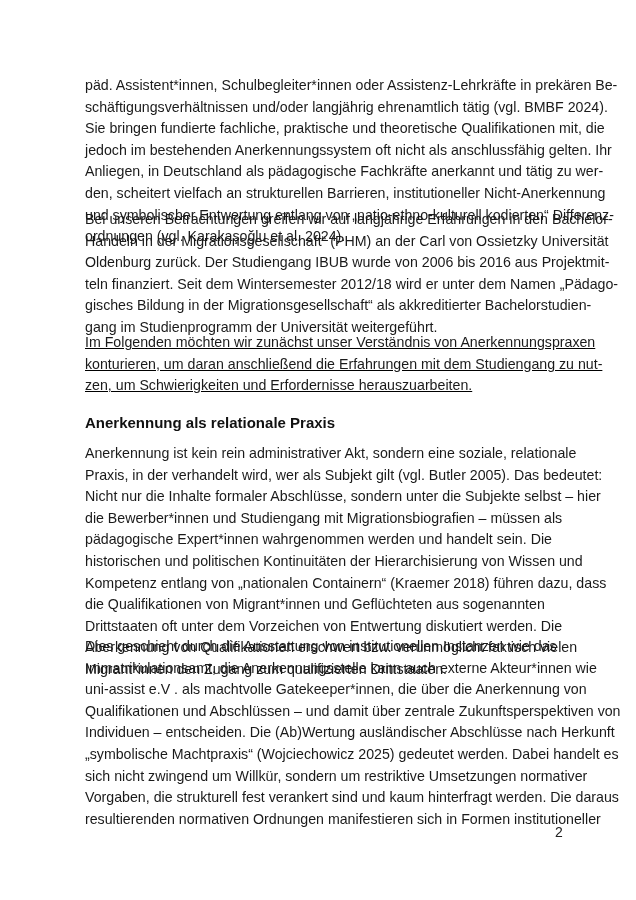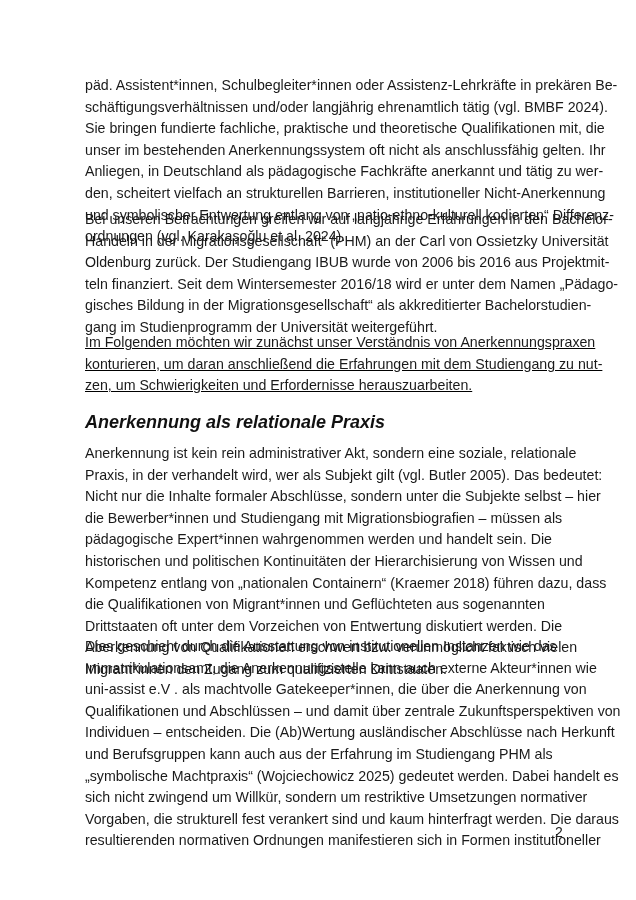--- a/index.html
+++ b/index.html
@@ -11,50 +11,50 @@
     height: 21.6px;
     line-height: 21.6px;
     font-family: "Liberation Sans", sans-serif;
     font-size: 14.2px;
     color: #1a1a1a;
     white-space: nowrap;
   }
   .heading {
     position: absolute; left: 85px; top: 412px;
     font-family: "Liberation Sans", sans-serif;
-    font-size: 18px; font-weight: bold; color: #111;
-    line-height: 21.6px; white-space: nowrap; font-style: italic;
+    font-size: 15px; font-weight: bold; color: #111;
+    line-height: 21.6px; white-space: nowrap;
   }
   .page-number {
     position: absolute; left: 555px; top: 824px;
     font-family: "Liberation Sans", sans-serif;
     font-size: 14px; color: #222;
   }
 </style>
 </head>
 <body>
 
 <div class="page">
 
   <div class="para" style="top:75px;">
     <span class="line">päd. Assistent*innen, Schulbegleiter*innen oder Assistenz-Lehrkräfte in prekären Be-</span>
     <span class="line">schäftigungsverhältnissen und/oder langjährig ehrenamtlich tätig (vgl. BMBF 2024).</span>
     <span class="line">Sie bringen fundierte fachliche, praktische und theoretische Qualifikationen mit, die</span>
-    <span class="line">unser im bestehenden Anerkennungssystem oft nicht als anschlussfähig gelten. Ihr</span>
+    <span class="line">jedoch im bestehenden Anerkennungssystem oft nicht als anschlussfähig gelten. Ihr</span>
     <span class="line">Anliegen, in Deutschland als pädagogische Fachkräfte anerkannt und tätig zu wer-</span>
     <span class="line">den, scheitert vielfach an strukturellen Barrieren, institutioneller Nicht-Anerkennung</span>
     <span class="line">und symbolischer Entwertung entlang von „natio-ethno-kulturell kodierten“ Differenz-</span>
     <span class="line">ordnungen (vgl. Karakaşoğlu et al. 2024).</span>
   </div>
 
   <div class="para" style="top:209px;">
     <span class="line">Bei unseren Betrachtungen greifen wir auf langjährige Erfahrungen in den Bachelor-</span>
     <span class="line">Handeln in der Migrationsgesellschaft“ (PHM) an der Carl von Ossietzky Universität</span>
     <span class="line">Oldenburg zurück. Der Studiengang IBUB wurde von 2006 bis 2016 aus Projektmit-</span>
-    <span class="line">teln finanziert. Seit dem Wintersemester 2016/18 wird er unter dem Namen „Pädago-</span>
+    <span class="line">teln finanziert. Seit dem Wintersemester 2012/18 wird er unter dem Namen „Pädago-</span>
     <span class="line">gisches Bildung in der Migrationsgesellschaft“ als akkreditierter Bachelorstudien-</span>
     <span class="line">gang im Studienprogramm der Universität weitergeführt.</span>
   </div>
 
   <div class="para" style="top:332px;text-decoration:underline;">
     <span class="line">Im Folgenden möchten wir zunächst unser Verständnis von Anerkennungspraxen</span>
     <span class="line">konturieren, um daran anschließend die Erfahrungen mit dem Studiengang zu nut-</span>
     <span class="line">zen, um Schwierigkeiten und Erfordernisse herauszuarbeiten.</span>
   </div>
 
@@ -73,21 +73,20 @@
     <span class="line">Aberkennung von Qualifikationen erschwert bzw. verunmöglicht faktisch vielen</span>
     <span class="line">Migrant*innen den Zugang zum qualifizierten Drittstaaten.</span>
   </div>
 
   <div class="para" style="top:636px;">
     <span class="line">Dies geschieht durch die Ausstattung von institutionellen Instanzen wie das</span>
     <span class="line">Immatrikulationsamt, die Anerkennungsstelle kann auch externe Akteur*innen wie</span>
     <span class="line">uni-assist e.V . als machtvolle Gatekeeper*innen, die über die Anerkennung von</span>
     <span class="line">Qualifikationen und Abschlüssen – und damit über zentrale Zukunftsperspektiven von</span>
     <span class="line">Individuen – entscheiden. Die (Ab)Wertung ausländischer Abschlüsse nach Herkunft</span>
-    <span class="line">und Berufsgruppen kann auch aus der Erfahrung im Studiengang PHM als</span>
     <span class="line">„symbolische Machtpraxis“ (Wojciechowicz 2025) gedeutet werden. Dabei handelt es</span>
     <span class="line">sich nicht zwingend um Willkür, sondern um restriktive Umsetzungen normativer</span>
     <span class="line">Vorgaben, die strukturell fest verankert sind und kaum hinterfragt werden. Die daraus</span>
     <span class="line">resultierenden normativen Ordnungen manifestieren sich in Formen institutioneller</span>
   </div>
 
   <div class="page-number">2</div>
 </div>
 
 </body></html>

